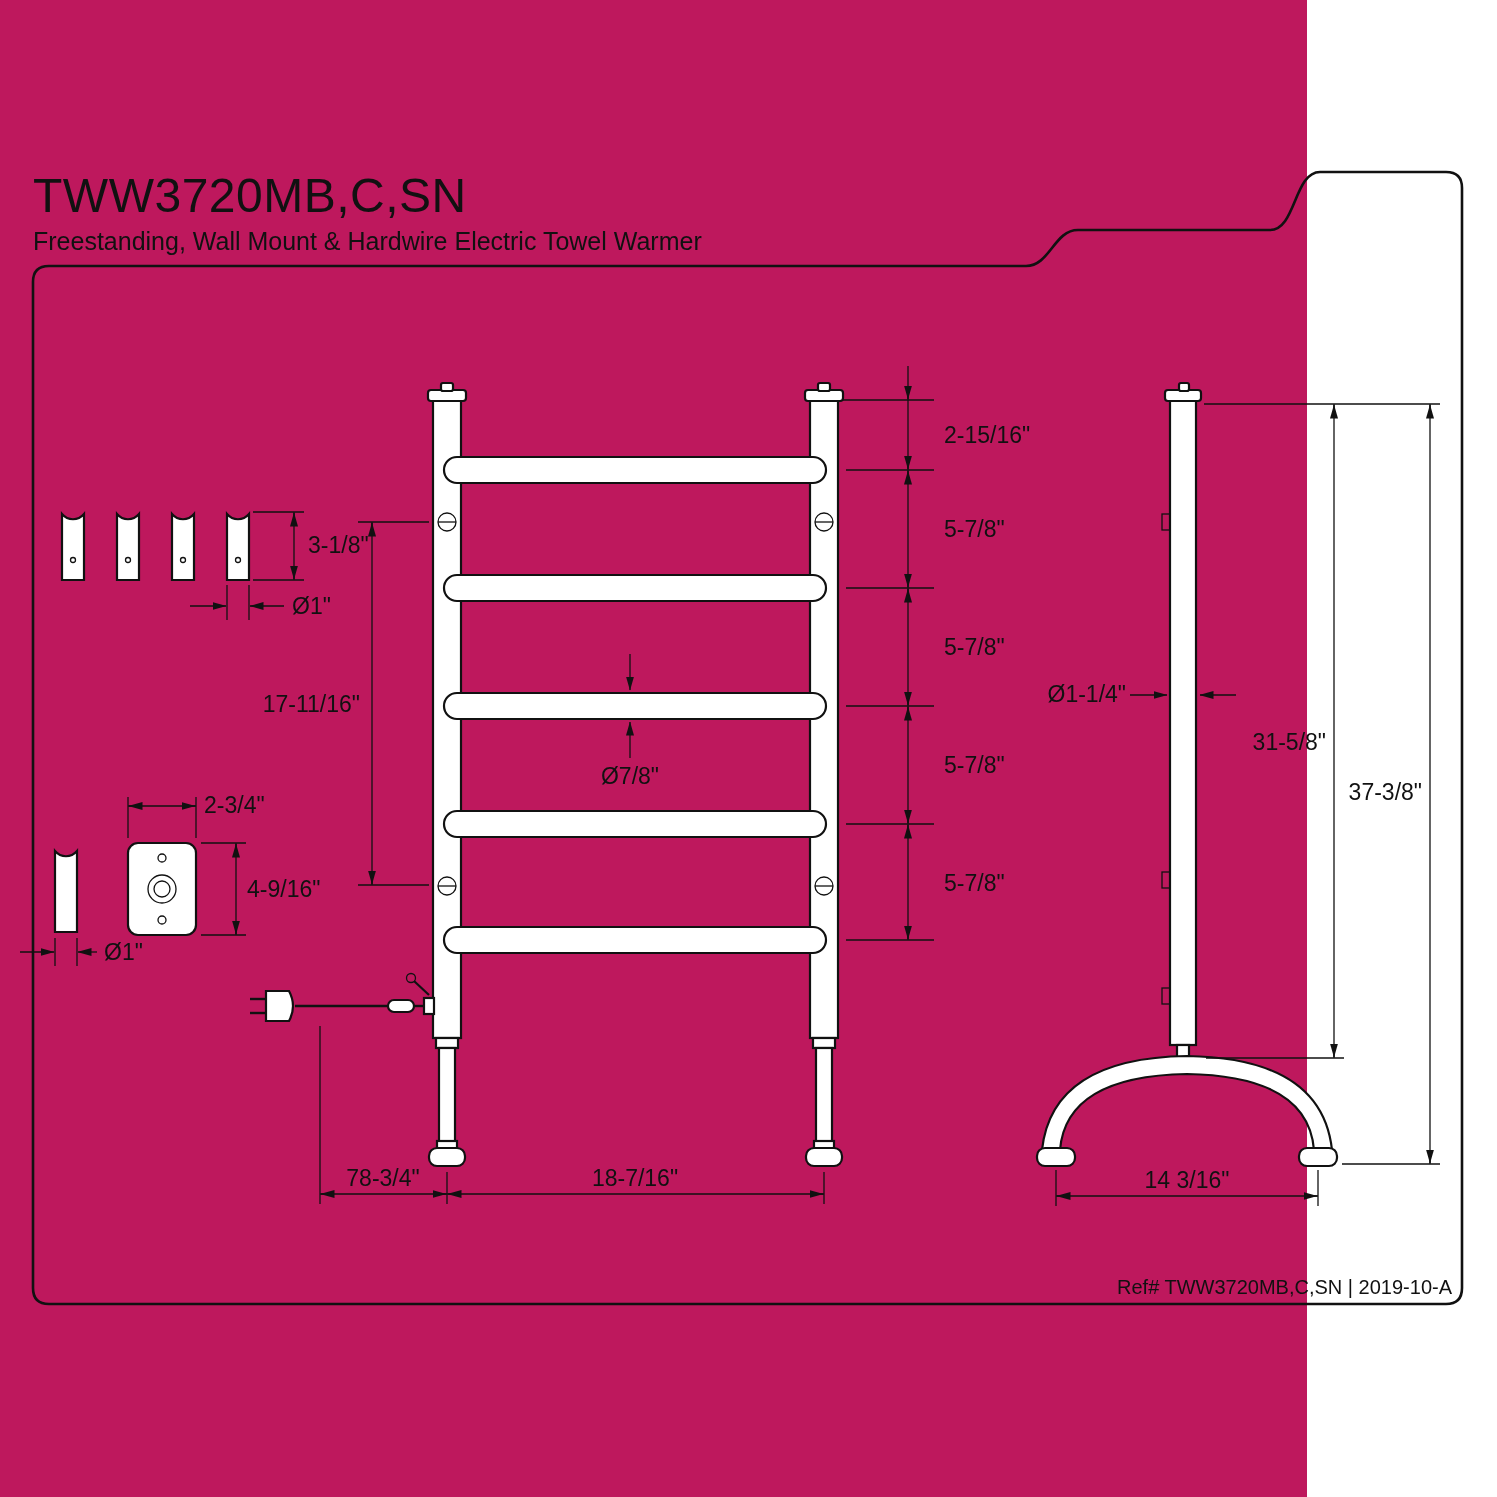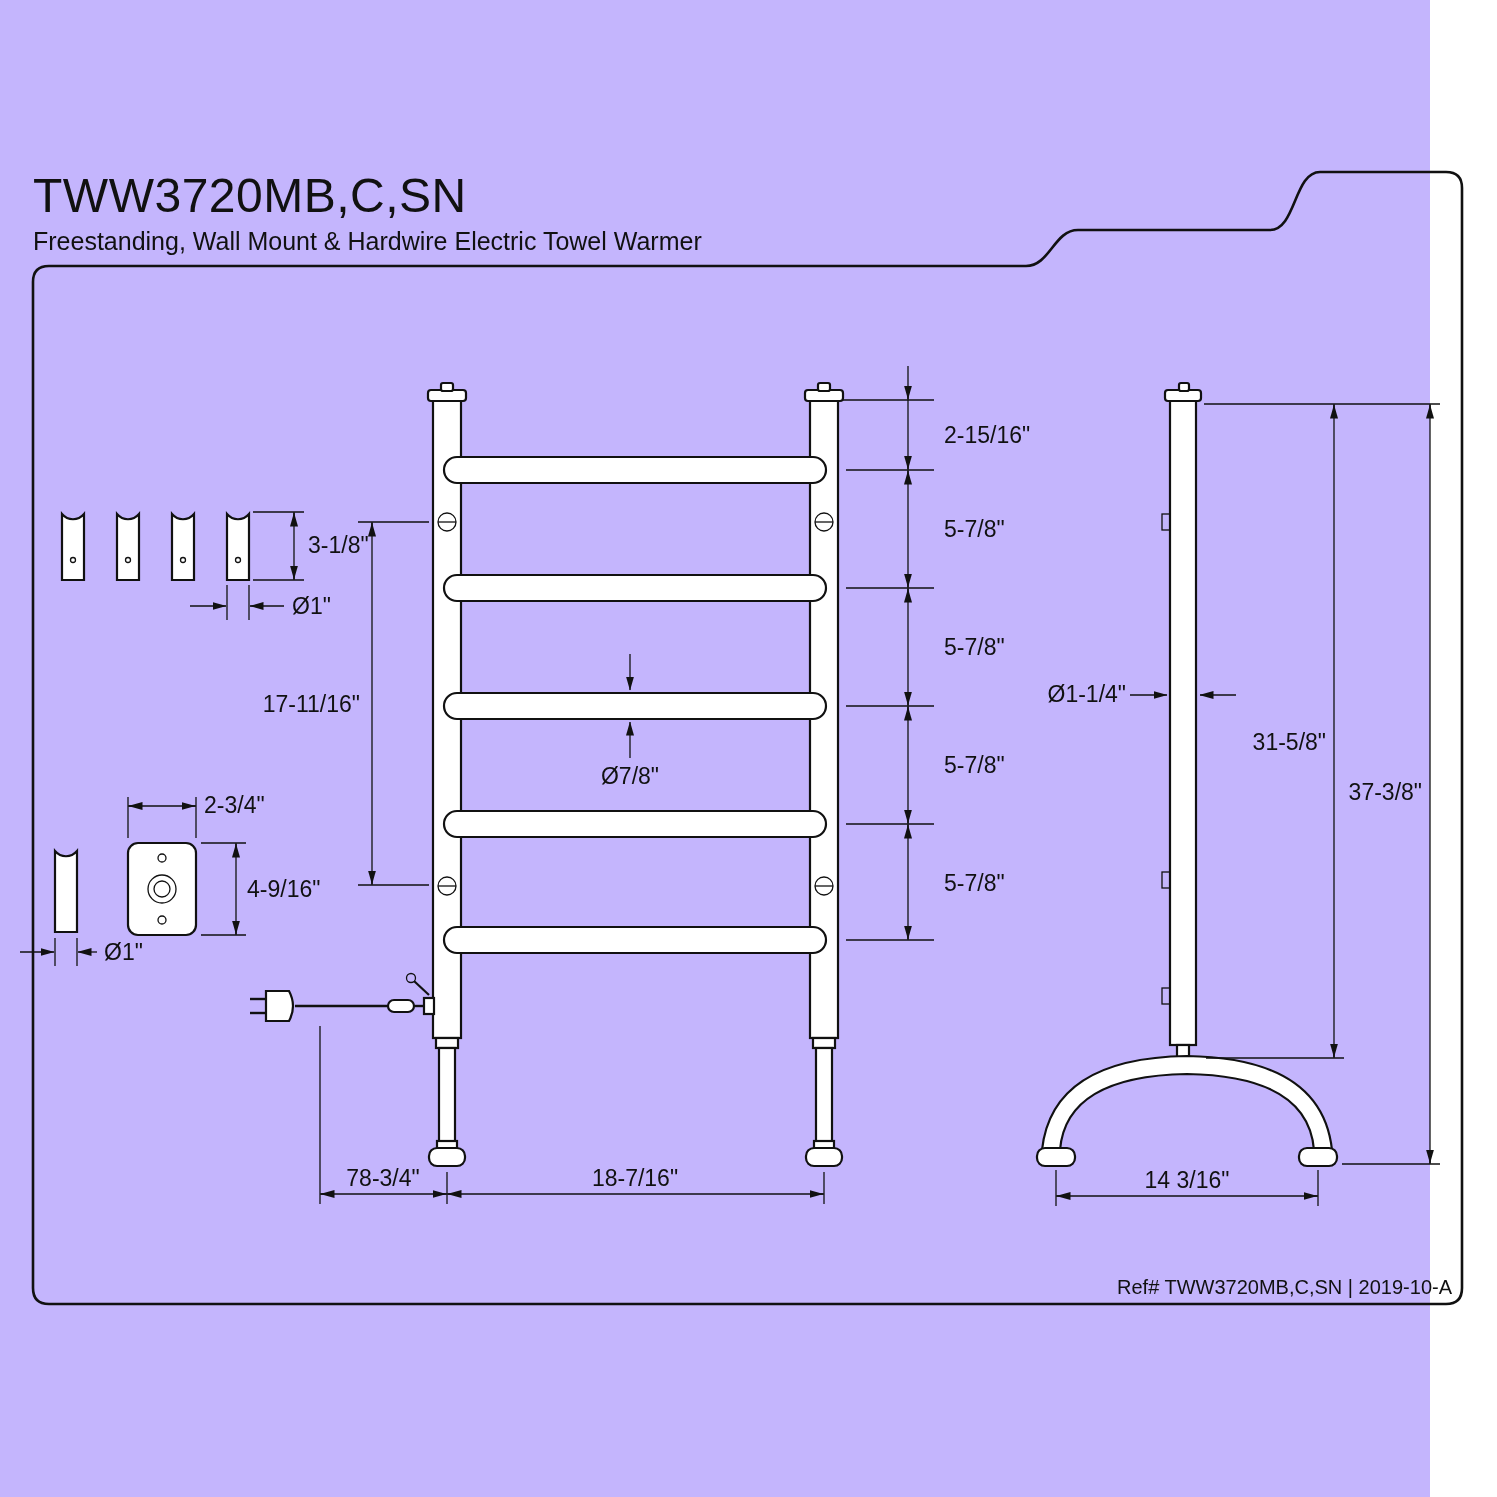--- a/index.html
+++ b/index.html
@@ -1,17 +1,17 @@
 <!DOCTYPE html>
 <html><head>
 <meta charset="utf-8">
 <style>
   html,body{margin:0;padding:0;background:#ffffff;}
   body{width:1497px;height:1497px;font-family:"Liberation Sans",sans-serif;}
-  .sheet{position:relative;width:1430px;height:1497px;background:#c4b5fd;}
+  .sheet{position:relative;width:1307px;height:1497px;background:#be185d;}
   svg{display:block;}
   .part{fill:#ffffff;stroke:#111111;stroke-width:2.2;}
   .partline{stroke:#111111;stroke-width:2.2;fill:none;}
   .thin{stroke:#111111;stroke-width:1.3;fill:none;}
   .cord{stroke:#111111;stroke-width:2.4;fill:none;}
   .border{stroke:#111111;stroke-width:2.6;fill:none;}
   text{fill:#111111;}
   .title{font-size:48px;font-weight:400;letter-spacing:0.5px;}
   .subtitle{font-size:25px;font-weight:400;}
   .dim{font-size:23px;}

